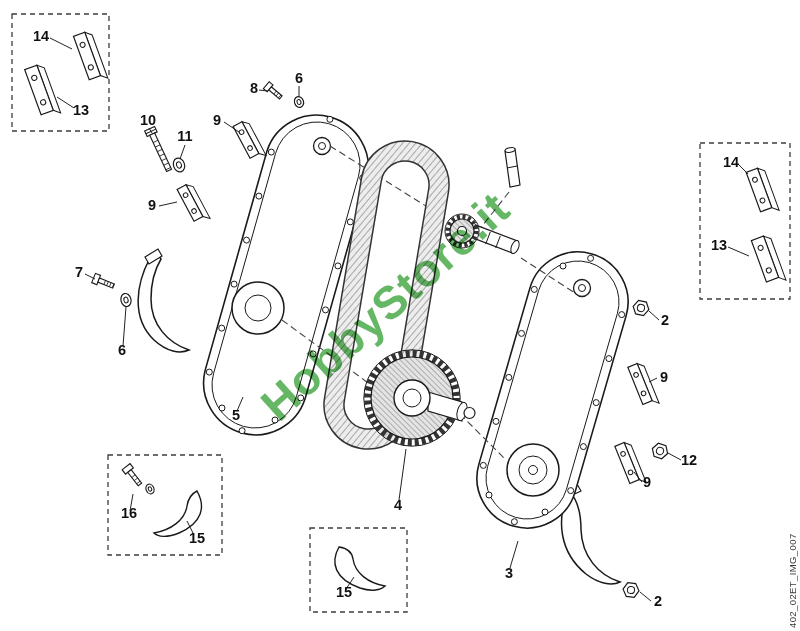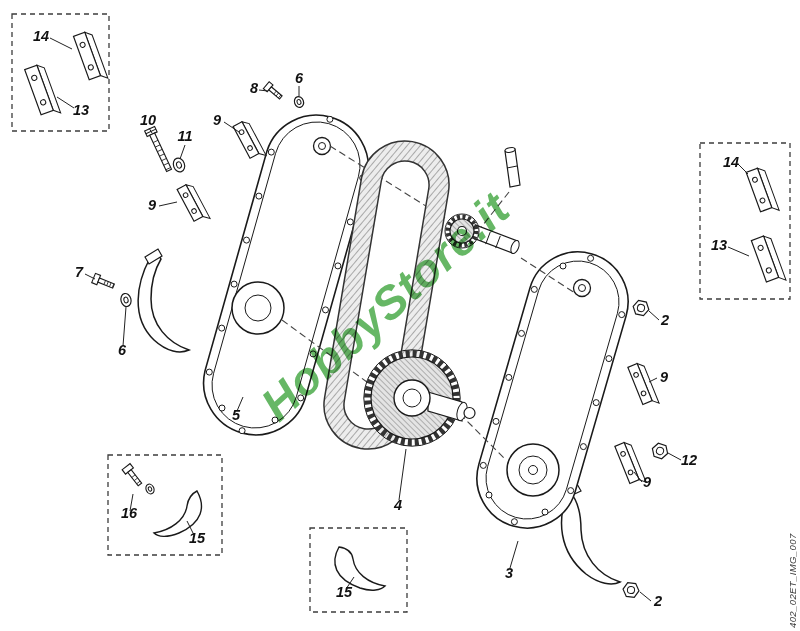--- a/index.html
+++ b/index.html
@@ -1,17 +1,17 @@
 <!DOCTYPE html>
 <html><head>
 <meta charset="utf-8">
 <style>
   html,body{margin:0;padding:0;background:#ffffff;}
   .stage{position:relative;width:800px;height:631px;background:#ffffff;overflow:hidden;
-         font-family:"Liberation Sans","DejaVu Sans",sans-serif;font-style:italic;}
+         font-family:"Liberation Sans","DejaVu Sans",sans-serif;}
   svg{display:block;}
   svg text{font-family:"Liberation Sans","DejaVu Sans",sans-serif;}
   .callout{font-size:14.5px;font-weight:bold;fill:#111;}
   .watermark{font-size:46px;font-weight:bold;opacity:.78;mix-blend-mode:multiply;letter-spacing:1px;}
   .imgcode{font-size:9.5px;fill:#3a3a3a;letter-spacing:.4px;}
   .part{fill:#ffffff;stroke:#1a1a1a;}
   .thin{fill:none;stroke:#1a1a1a;stroke-width:1;}
   .leader{stroke:#222;stroke-width:1;}
   .dashline{stroke:#444;stroke-width:1.1;stroke-dasharray:7 4;}
   .dashbox{fill:none;stroke:#3c3c3c;stroke-width:1.3;stroke-dasharray:5 4;}

